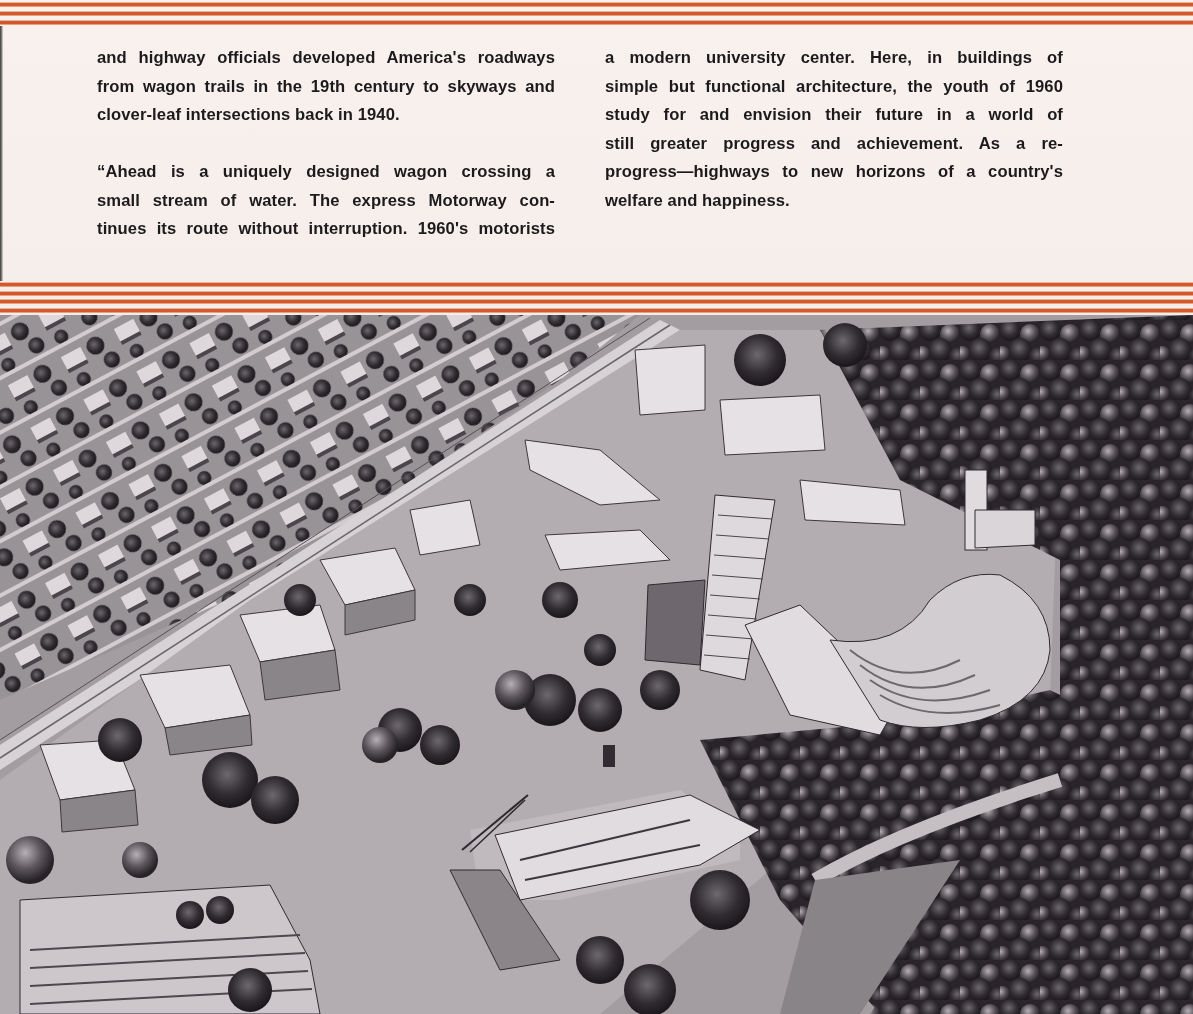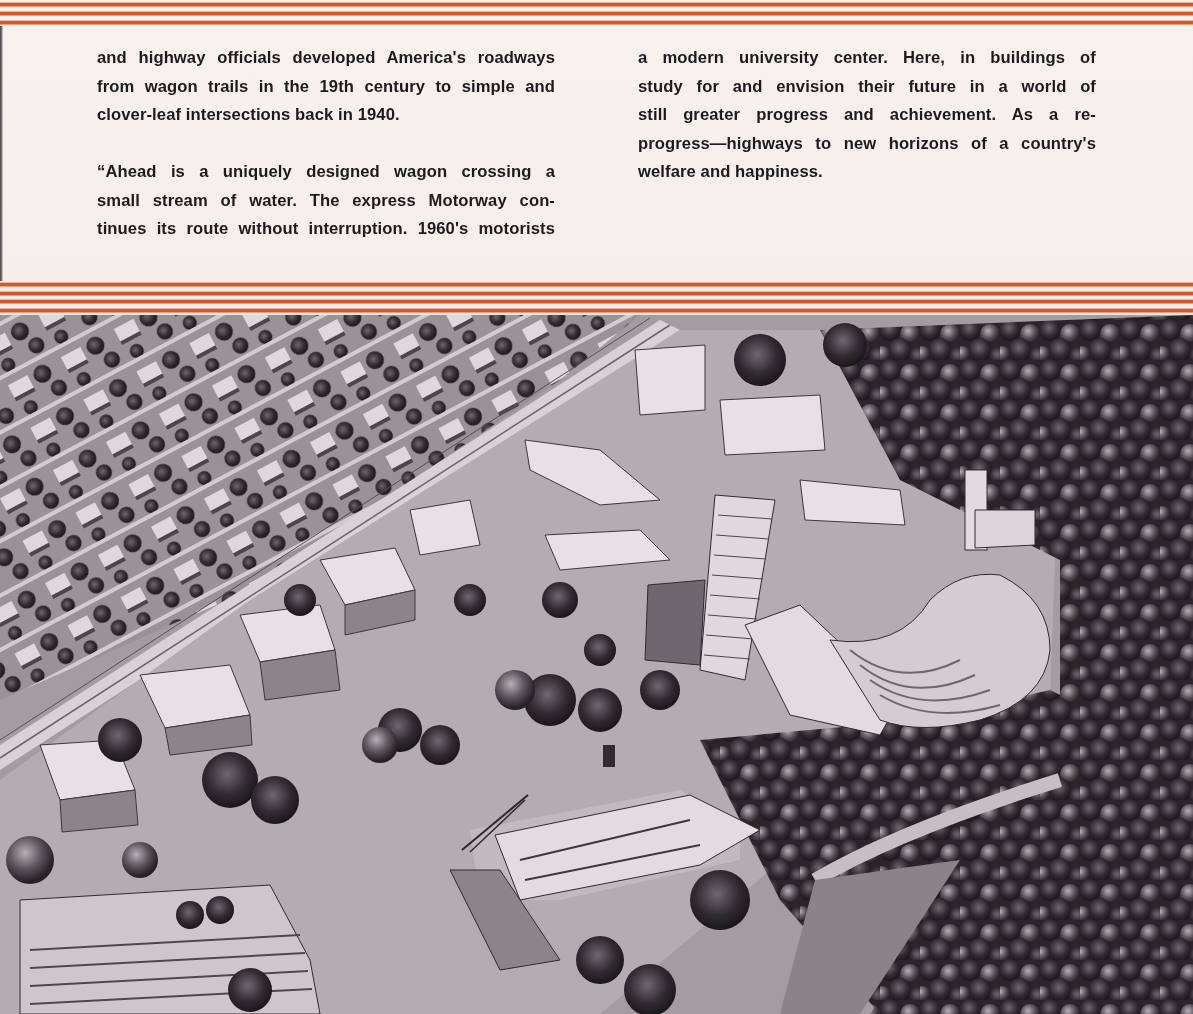--- a/index.html
+++ b/index.html
@@ -20,50 +20,51 @@
   .text-col {
     position: absolute; top: 44px; width: 458px;
     font-size: 16.6px; font-weight: bold; color: #1c1a1c;
     line-height: 28.6px; text-align: justify; text-align-last: justify;
     letter-spacing: 0.1px;
   }
   .text-col .line { display: block; white-space: nowrap; text-align-last: justify; text-align: justify; }
   .text-col .line.last { text-align-last: left; }
   .text-col .gap { display: block; height: 28.4px; }
   #col-left { left: 97px; }
-  #col-right { left: 638px; }
+  #col-right { left: 605px; }
 
   .photo {
     position: absolute; left: 0; top: 315px; width: 1193px; height: 699px;
     background: #8f8b8d; overflow: hidden;
   }
   .photo svg { position: absolute; left: 0; top: 0; }
 </style>
 </head>
 <body>
 
 <div class="page">
   <div class="left-edge"></div>
 
   <div class="stripe" style="top:3px"></div>
   <div class="stripe" style="top:12px"></div>
   <div class="stripe" style="top:21px"></div>
 
   <div class="text-col" id="col-left">
     <span class="line">and highway officials developed America's roadways</span>
-    <span class="line">from wagon trails in the 19th century to simple and</span>
+    <span class="line">from wagon trails in the 19th century to skyways and</span>
     <span class="line last">clover-leaf intersections back in 1940.</span>
     <span class="gap"></span>
     <span class="line">“Ahead is a uniquely designed wagon crossing a</span>
     <span class="line">small stream of water.  The express Motorway con-</span>
     <span class="line">tinues its route without interruption.   1960's motorists</span>
   </div>
 
   <div class="text-col" id="col-right">
     <span class="line">a modern university center.  Here, in buildings of</span>
+    <span class="line">simple but functional architecture, the youth of 1960</span>
     <span class="line">study for and envision their future in a world of</span>
     <span class="line">still greater progress and achievement.  As a re-</span>
     <span class="line">progress—highways to new horizons of a country's</span>
     <span class="line last">welfare and happiness.</span>
   </div>
 
   <div class="stripe" style="top:283px"></div>
   <div class="stripe" style="top:292px"></div>
   <div class="stripe" style="top:300px"></div>
   <div class="stripe" style="top:309px"></div>

